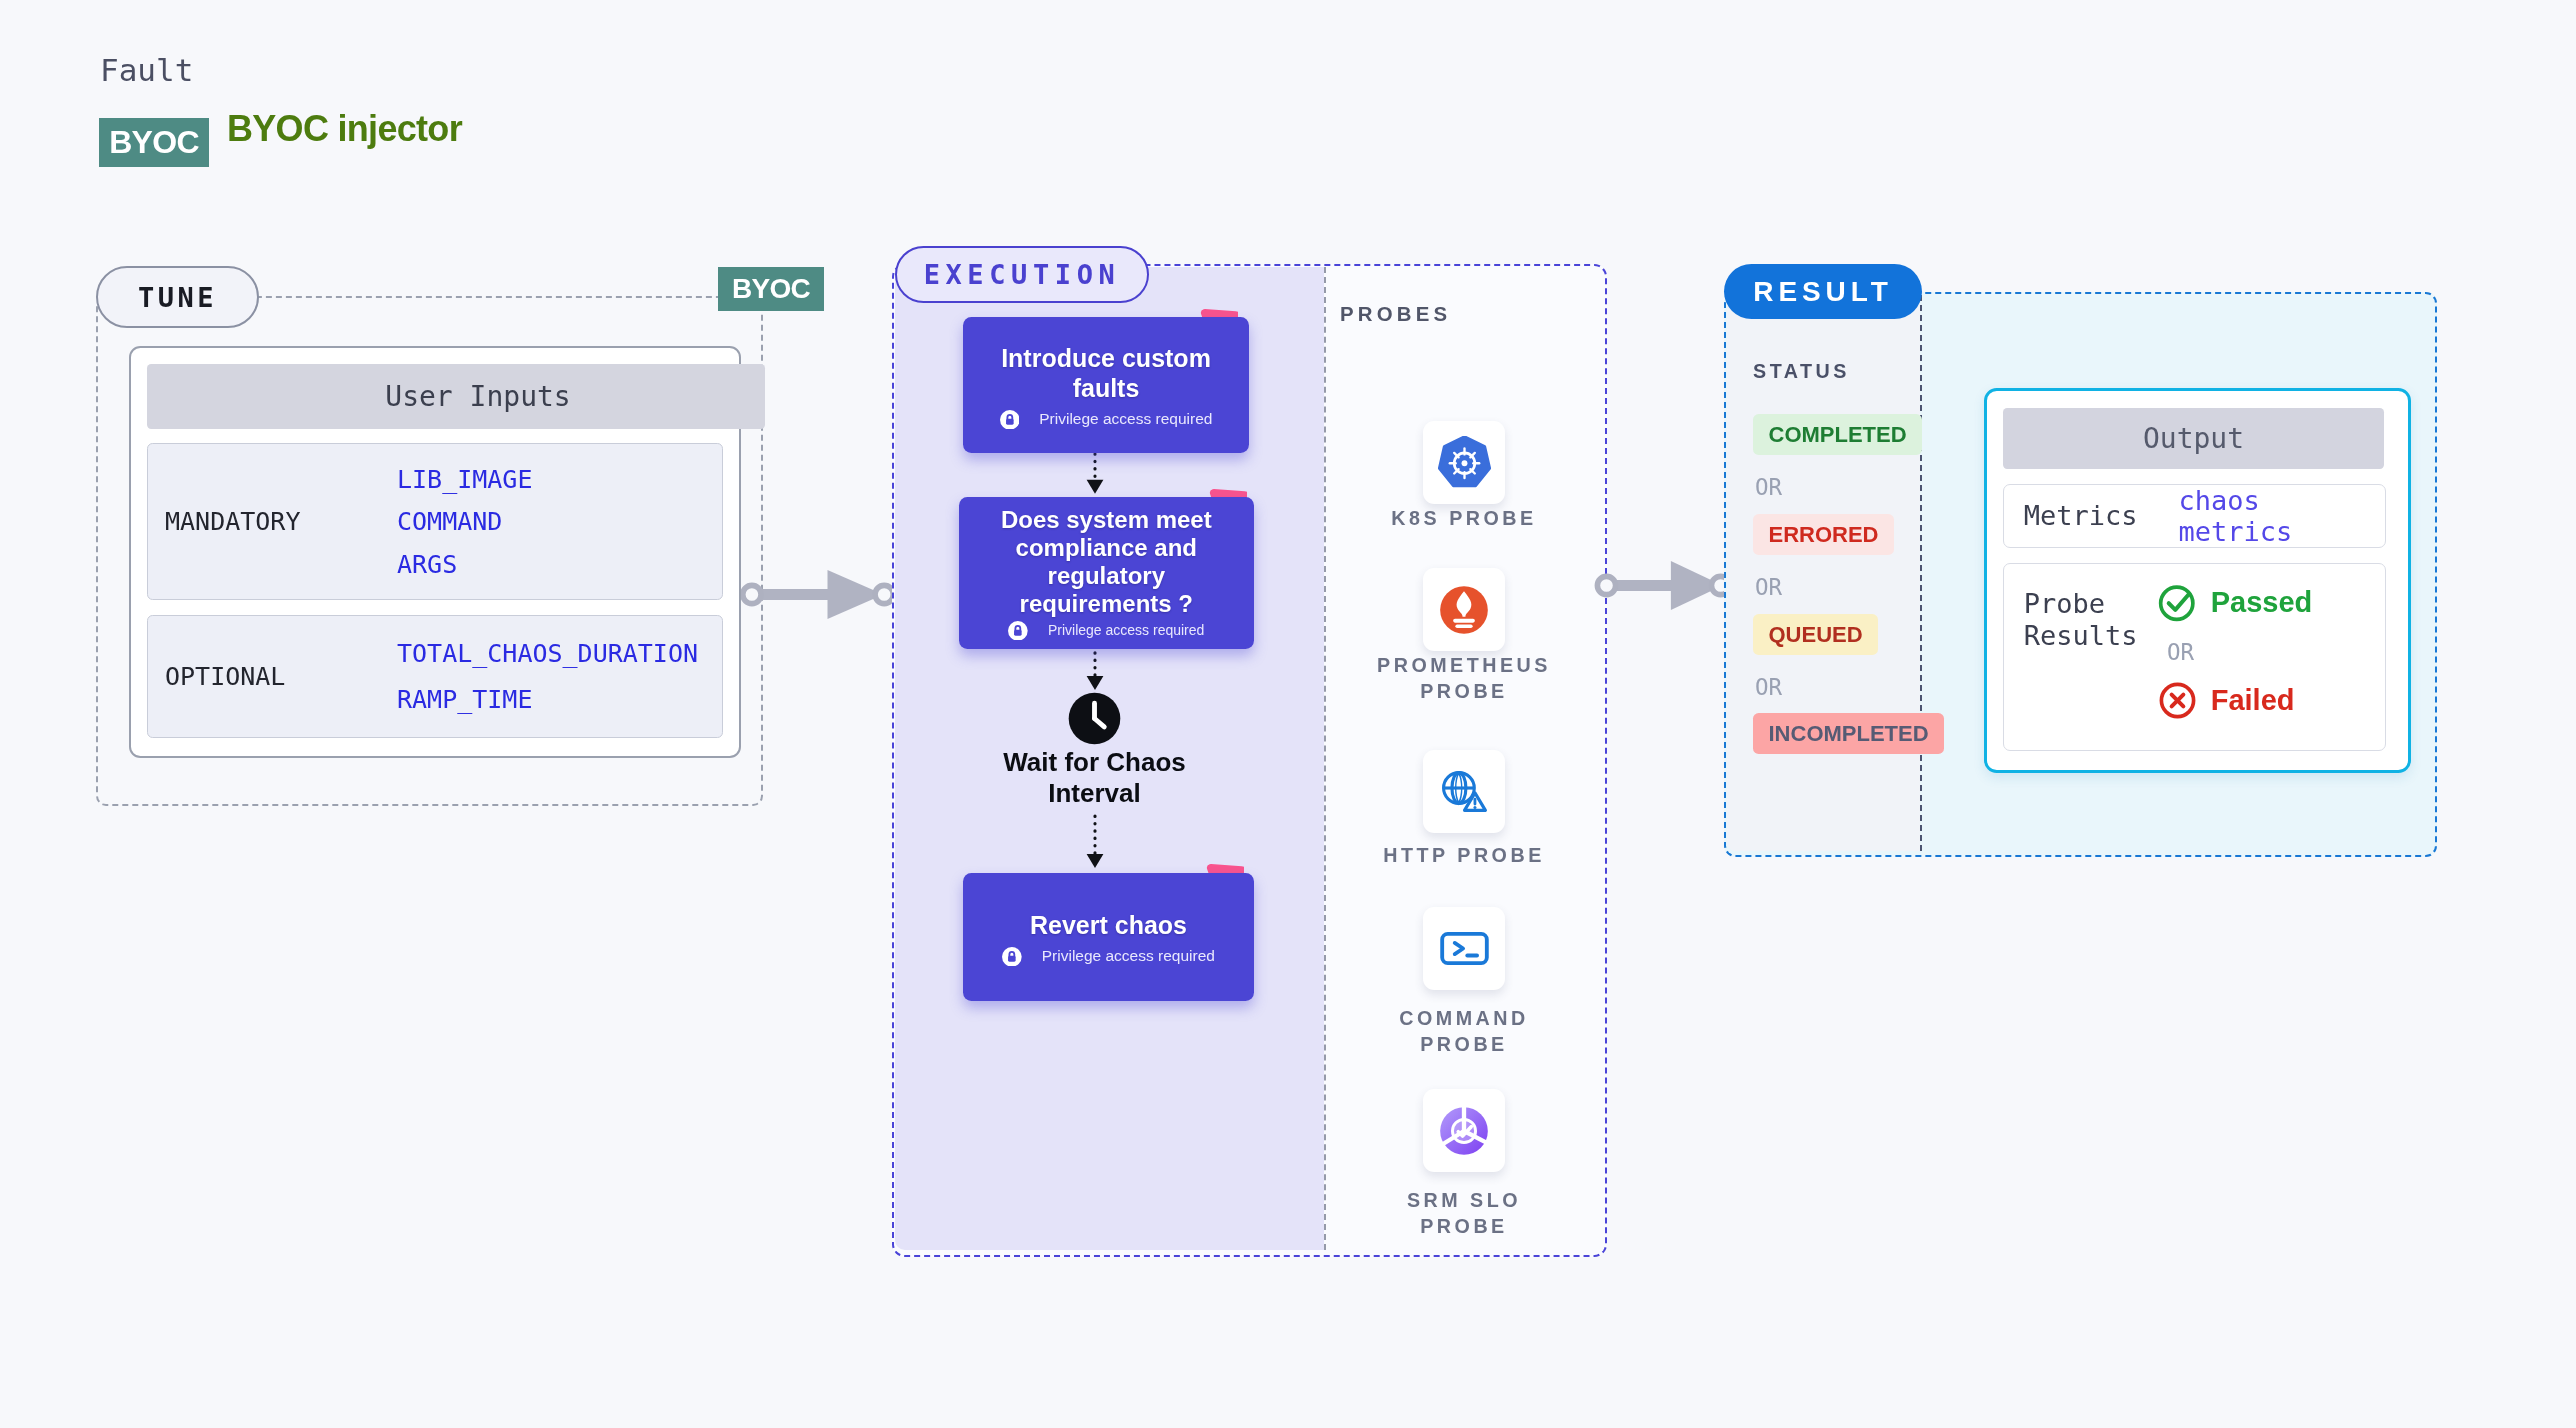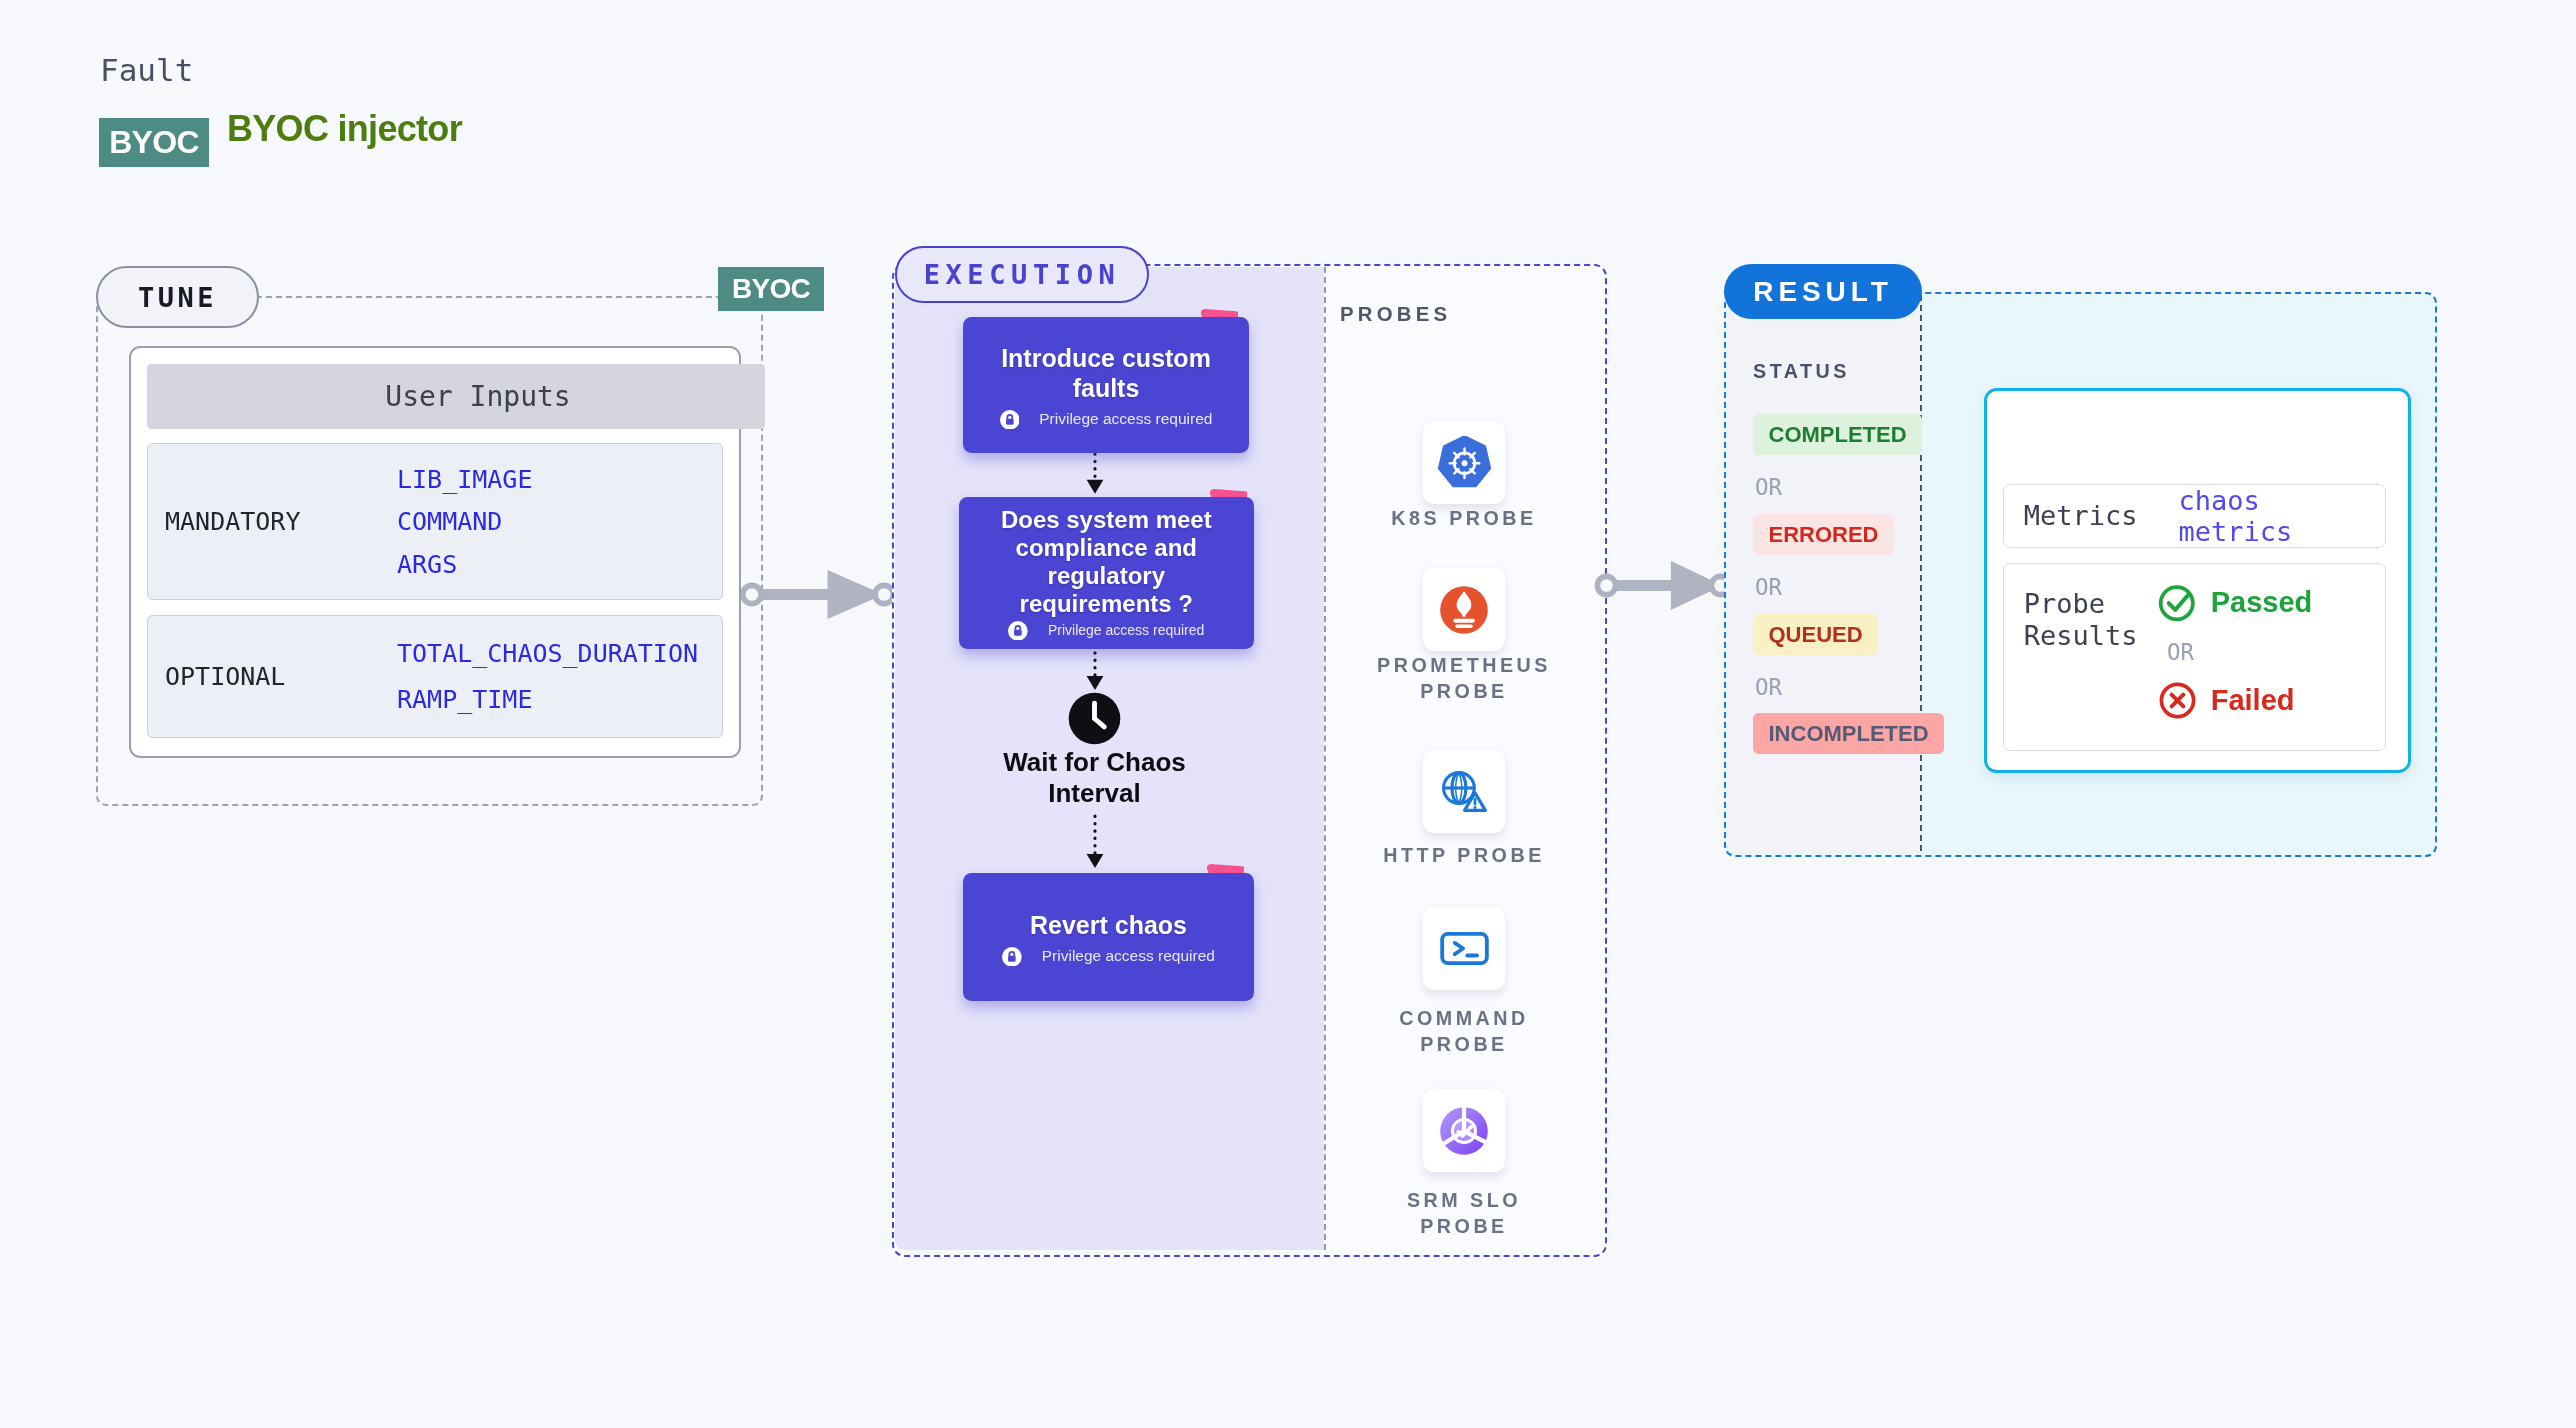--- a/index.html
+++ b/index.html
@@ -285,20 +285,21 @@
 
   <div class="abs status-badge" style="top: 414px; color: rgb(30, 125, 51); background: rgb(220, 242, 221);">COMPLETED</div>
   <div class="abs or mono" style="left:1755px;top:474px;">OR</div>
   <div class="abs status-badge" style="top: 514px; color: rgb(207, 42, 31); background: rgb(251, 229, 228);">ERRORED</div>
   <div class="abs or mono" style="left:1755px;top:574px;">OR</div>
   <div class="abs status-badge" style="top: 614px; color: rgb(177, 47, 31); background: rgb(250, 240, 197);">QUEUED</div>
   <div class="abs or mono" style="left:1755px;top:674px;">OR</div>
   <div class="abs status-badge" style="top: 713px; color: rgb(86, 91, 116); background: #fca5a5;">INCOMPLETED</div>
 
   <div class="abs out-card"></div>
+  <div class="abs out-head mono">Output</div>
 
   <div class="abs out-row metrics-row">
     <div class="out-label mono">Metrics</div>
     <div class="metrics-val mono">chaos metrics</div>
   </div>
 
   <div class="abs out-row probe-row">
     <div class="out-label mono" style="padding-top:24px;">Probe Results</div>
     <div class="pr-col">
       <div class="pr-item passed">

